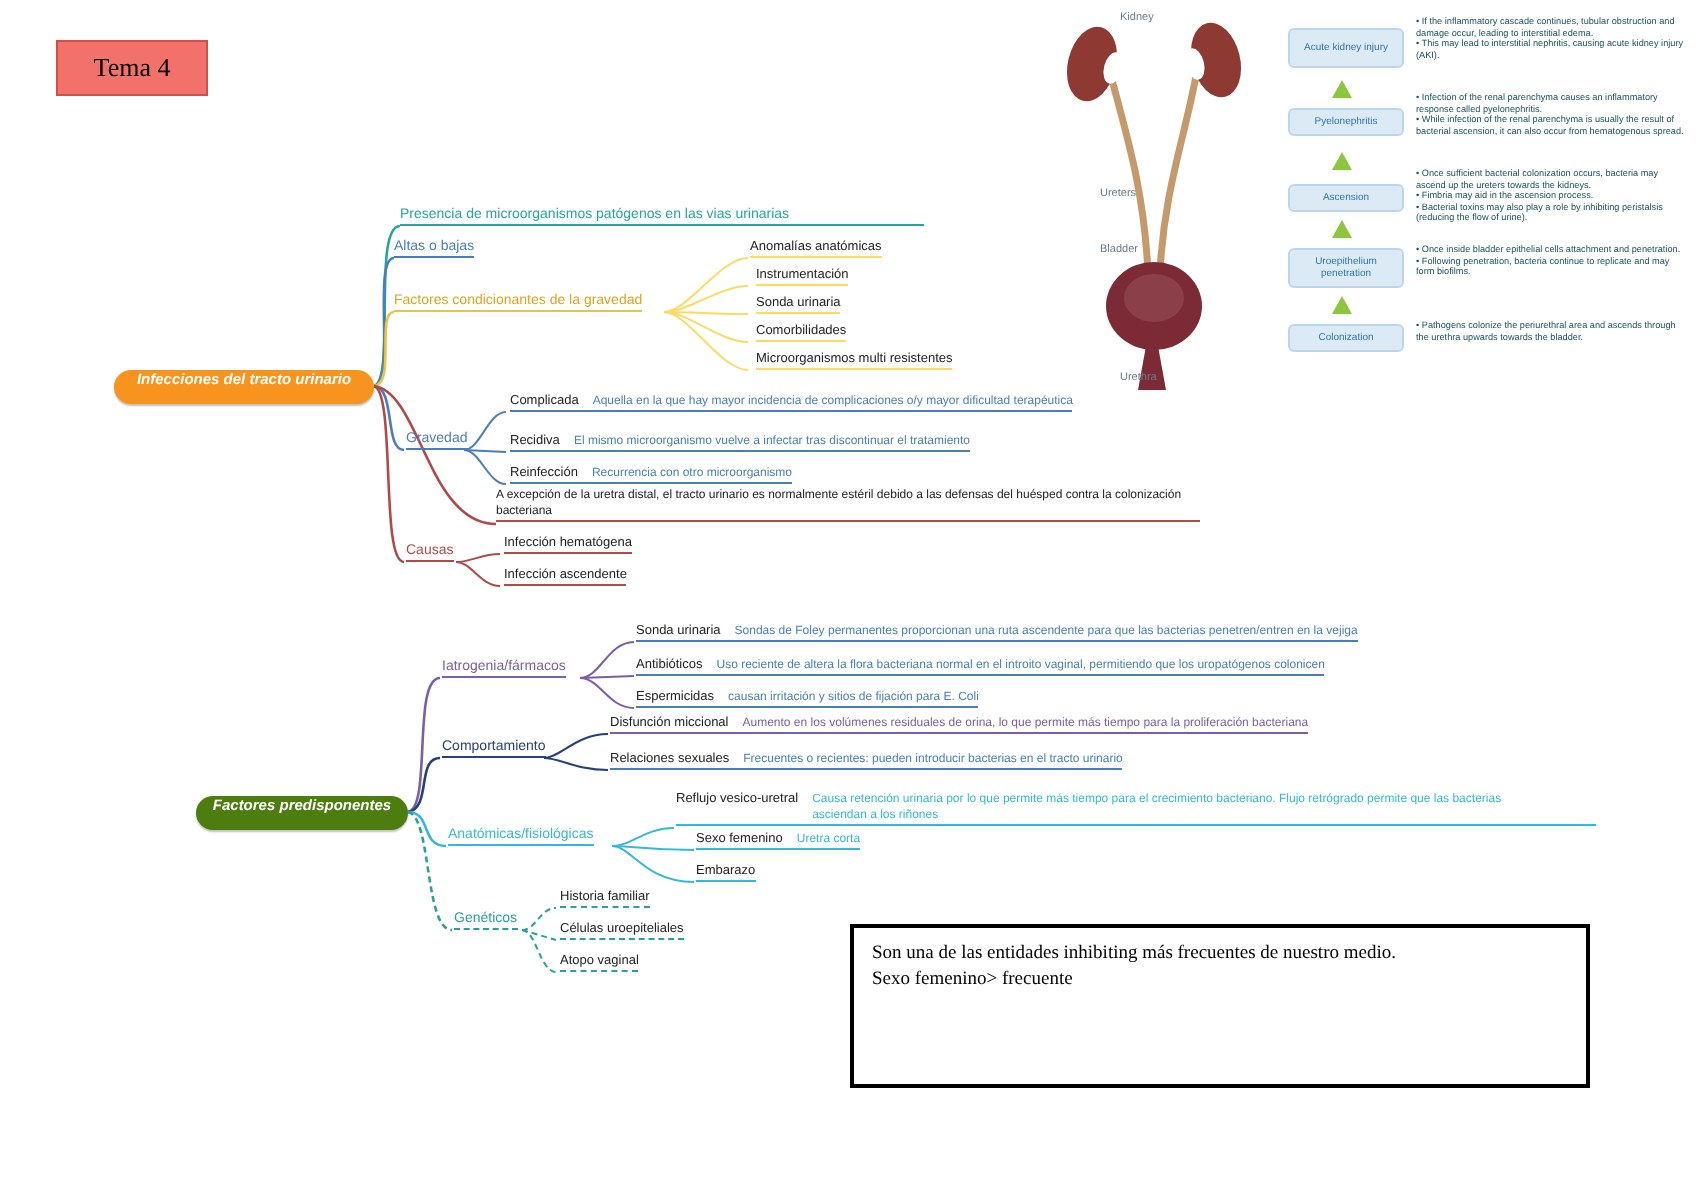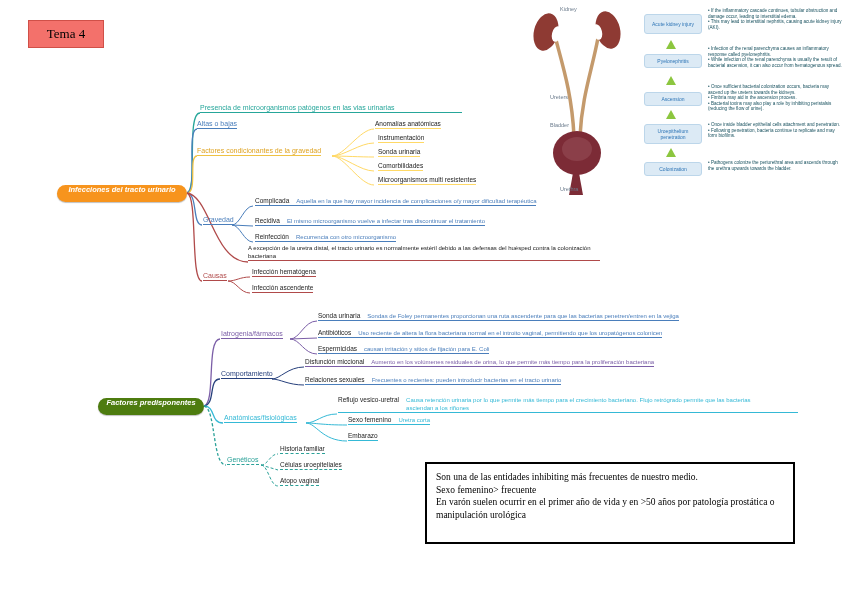--- a/index.html
+++ b/index.html
@@ -223,16 +223,15 @@
   <div class="abs stage-note" style="top:84px;">• Once sufficient bacterial colonization occurs, bacteria may ascend up the ureters towards the kidneys.
 • Fimbria may aid in the ascension process.
 • Bacterial toxins may also play a role by inhibiting peristalsis (reducing the flow of urine).</div>
   <div class="abs stage-note" style="top:122px;">• Once inside bladder epithelial cells attachment and penetration.
 • Following penetration, bacteria continue to replicate and may form biofilms.</div>
   <div class="abs stage-note" style="top:160px;">• Pathogens colonize the periurethral area and ascends through the urethra upwards towards the bladder.</div>
 
   <div class="abs note-box">
     <div>Son una de las entidades inhibiting más frecuentes de nuestro medio.</div>
     <div>Sexo femenino&gt; frecuente</div>
-    <div>En varón suelen ocurrir en el primer año de vida y en &gt;50 años por patología prostática o manipulación urológica</div>
   </div>
 
 </div>
 
 </body></html>

